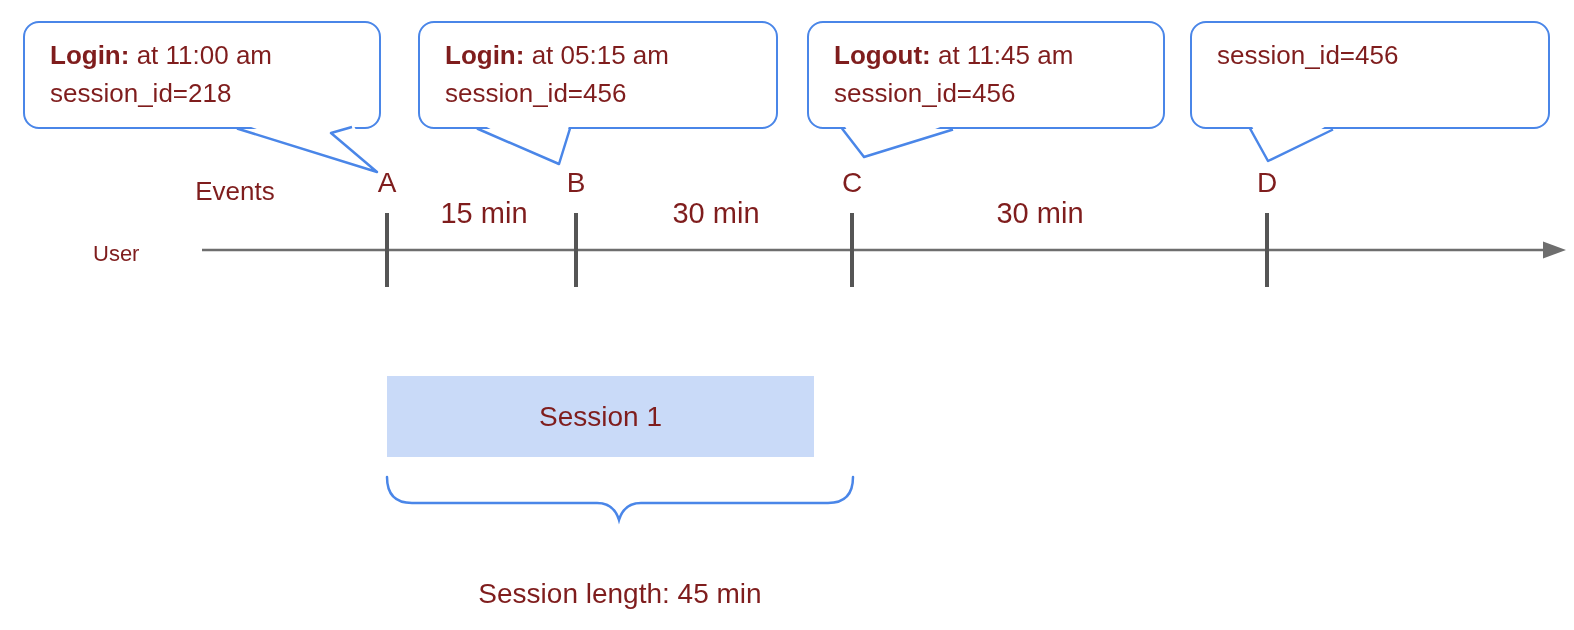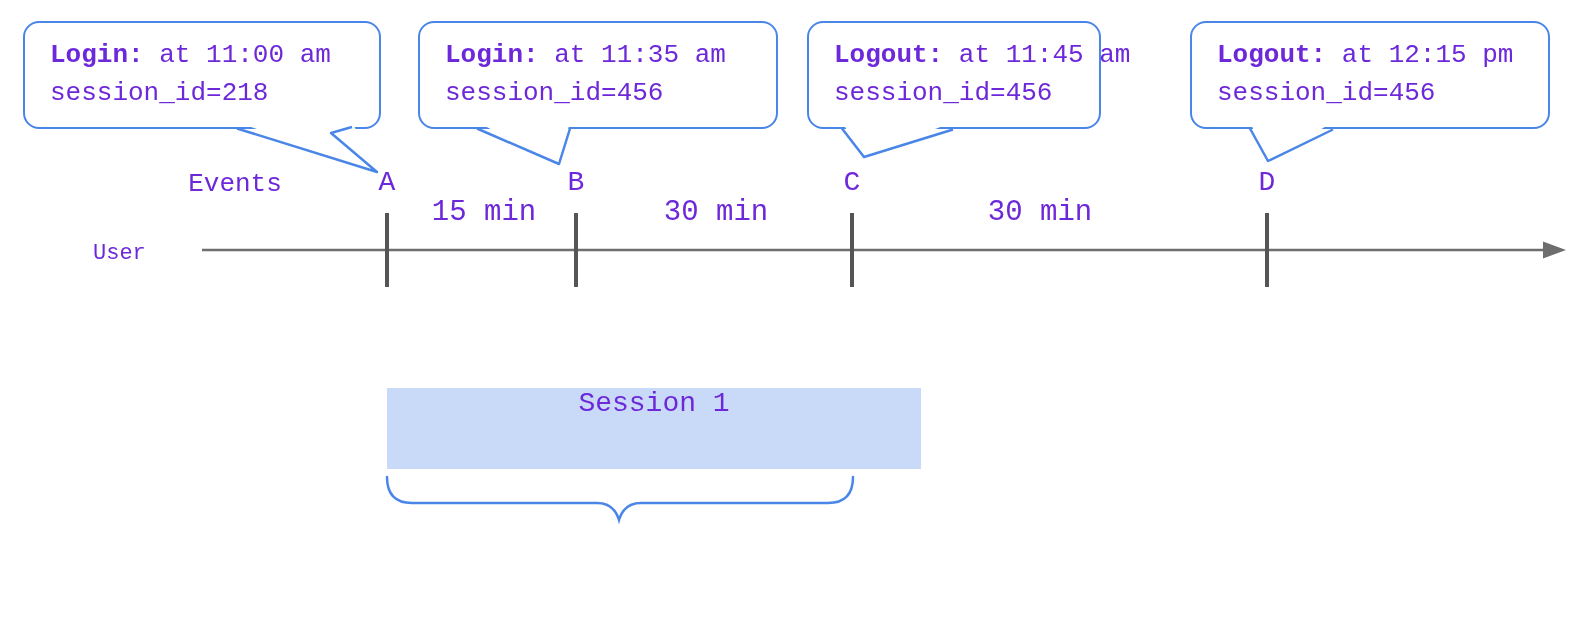--- a/index.html
+++ b/index.html
@@ -1,21 +1,21 @@
 <!DOCTYPE html>
 <html><head>
 <meta charset="utf-8">
 <style>
   html,body{margin:0;padding:0;background:#ffffff;}
   #canvas{
     position:relative;
     width:1574px;height:630px;
     background:#ffffff;
-    font-family:Liberation Mono, monospace;
-    color:#6d28d9;
+    font-family:Liberation Sans, sans-serif;
+    color:#7f1d1d;
     overflow:hidden;
   }
   .callout{
     position:absolute;
     top:21px;
     height:108px;
     box-sizing:border-box;
     border:2.5px solid #4a86e8;
     border-radius:16px;
     background:#fff;
@@ -27,21 +27,21 @@
   .callout .bold{font-weight:bold;}
   .marker{
     position:absolute;
     top:168px;
     transform:translateX(-50%);
     font-size:28px;
     line-height:30px;
   }
   .events-label{
     position:absolute;
-    top:169px;
+    top:176px;
     transform:translateX(-50%);
     font-size:26px;
     line-height:30px;
   }
   .interval{
     position:absolute;
     top:199px;
     transform:translateX(-50%);
     font-size:29px;
     line-height:28px;
@@ -49,26 +49,26 @@
   .user-label{
     position:absolute;
     left:93px;
     top:237px;
     font-size:22px;
     line-height:34px;
   }
   .session-bar{
     position:absolute;
     left:387px;
-    top:388px;
-    width:534px;
+    top:376px;
+    width:427px;
     height:81px;
     background:#c9daf8;
     display:flex;
-    align-items:flex-start;
+    align-items:center;
     justify-content:center;
     font-size:28px;
   }
   .session-length{
     position:absolute;
     left:620px;
     top:578px;
     transform:translateX(-50%);
     font-size:28px;
     white-space:nowrap;
@@ -83,50 +83,50 @@
 <body>
 
 <div id="canvas">
 
   <div class="callout" style="left:23px;width:358px;">
     <div><span class="bold">Login:</span><span> at 11:00 am</span></div>
     <div>session_id=218</div>
   </div>
 
   <div class="callout" style="left:418px;width:360px;">
-    <div><span class="bold">Login:</span><span> at 11:35 am</span></div>
+    <div><span class="bold">Login:</span><span> at 05:15 am</span></div>
     <div>session_id=456</div>
   </div>
 
-  <div class="callout" style="left:807px;width:294px;">
+  <div class="callout" style="left:807px;width:358px;">
     <div><span class="bold">Logout:</span><span> at 11:45 am</span></div>
     <div>session_id=456</div>
   </div>
 
   <div class="callout" style="left:1190px;width:360px;">
-    <div><span class="bold">Logout:</span><span> at 12:15 pm</span></div>
     <div>session_id=456</div>
   </div>
 
   <div class="events-label" style="left:235px;">Events</div>
   <div class="marker" style="left:387px;">A</div>
   <div class="marker" style="left:576px;">B</div>
   <div class="marker" style="left:852px;">C</div>
   <div class="marker" style="left:1267px;">D</div>
 
   <div class="interval" style="left:484px;">15 min</div>
   <div class="interval" style="left:716px;">30 min</div>
   <div class="interval" style="left:1040px;">30 min</div>
 
   <div class="user-label">User</div>
 
   <div class="session-bar">
     <span>Session 1</span>
   </div>
 
+  <div class="session-length">Session length: 45 min</div>
 
   <svg class="overlay" width="1574" height="630" viewBox="0 0 1574 630">
 
     <line x1="202" y1="250" x2="1550" y2="250" stroke="#6e6e6e" stroke-width="2.5"></line>
     <polygon points="1543,241.5 1566,250 1543,258.5" fill="#6e6e6e"></polygon>
 
     <line x1="387" y1="213" x2="387" y2="287" stroke="#555555" stroke-width="4"></line>
     <line x1="576" y1="213" x2="576" y2="287" stroke="#555555" stroke-width="4"></line>
     <line x1="852" y1="213" x2="852" y2="287" stroke="#555555" stroke-width="4"></line>
     <line x1="1267" y1="213" x2="1267" y2="287" stroke="#555555" stroke-width="4"></line>

